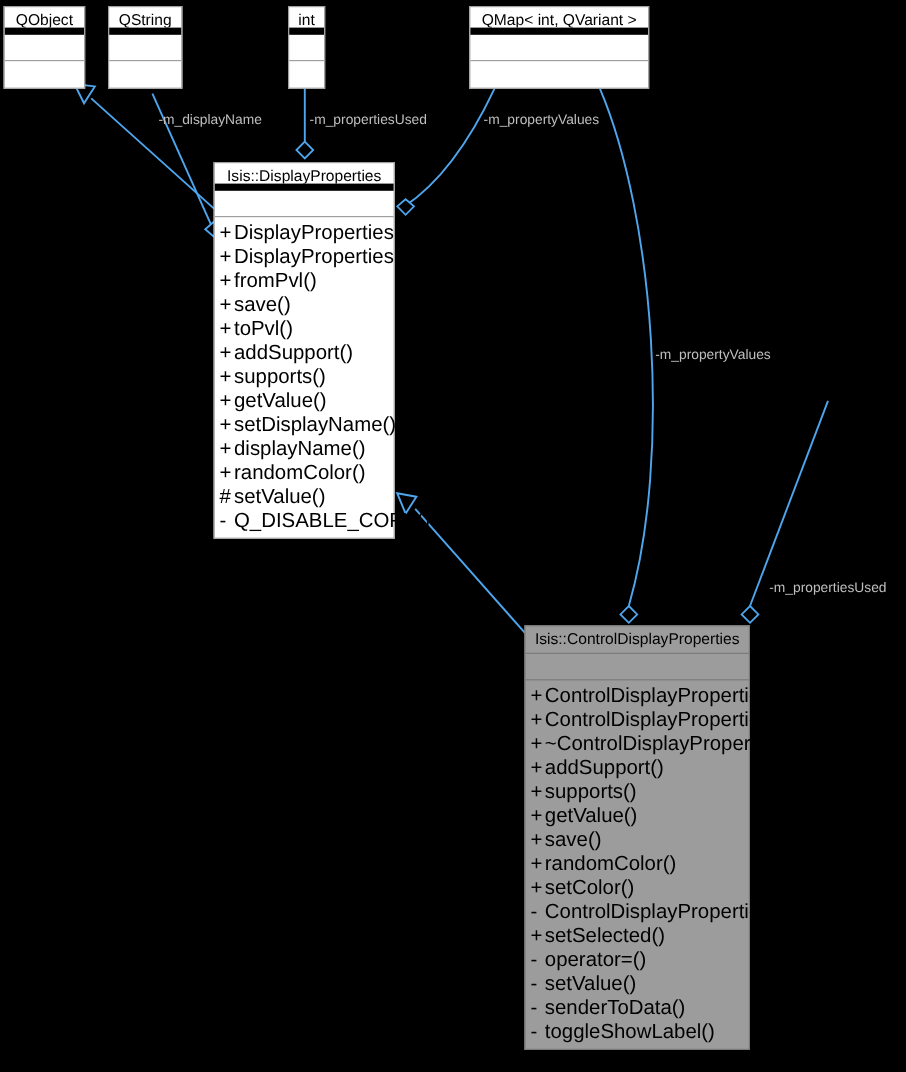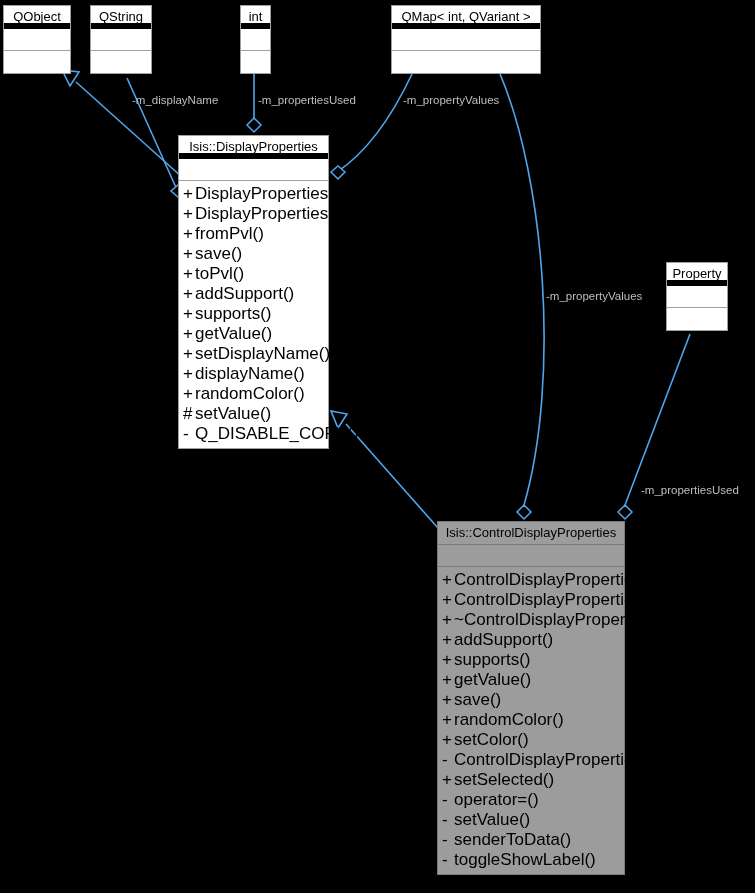--- a/index.html
+++ b/index.html
@@ -131,25 +131,20 @@
     <div class="uml-attrs"></div>
     <div class="uml-ops empty"></div>
   </div>
 
   <div class="uml-box" style="left:391px; top:5px; width:150px;">
     <div class="uml-title">QMap&lt; int, QVariant &gt;</div>
     <div class="uml-attrs"></div>
     <div class="uml-ops empty"></div>
   </div>
 
-  <div class="uml-box" style="left:666px; top:262px; width:62px;">
-    <div class="uml-title">Property</div>
-    <div class="uml-attrs"></div>
-    <div class="uml-ops empty"></div>
-  </div>
 
   <div class="uml-box" style="left:178px; top:135px; width:151px;">
     <div class="uml-title">Isis::DisplayProperties</div>
     <div class="uml-attrs"></div>
     <div class="uml-ops" id="ops-displayproperties">
         <div class="member"><span class="vis">+</span><span>DisplayProperties()</span></div>
         <div class="member"><span class="vis">+</span><span>DisplayProperties()</span></div>
         <div class="member"><span class="vis">+</span><span>fromPvl()</span></div>
         <div class="member"><span class="vis">+</span><span>save()</span></div>
         <div class="member"><span class="vis">+</span><span>toPvl()</span></div>

